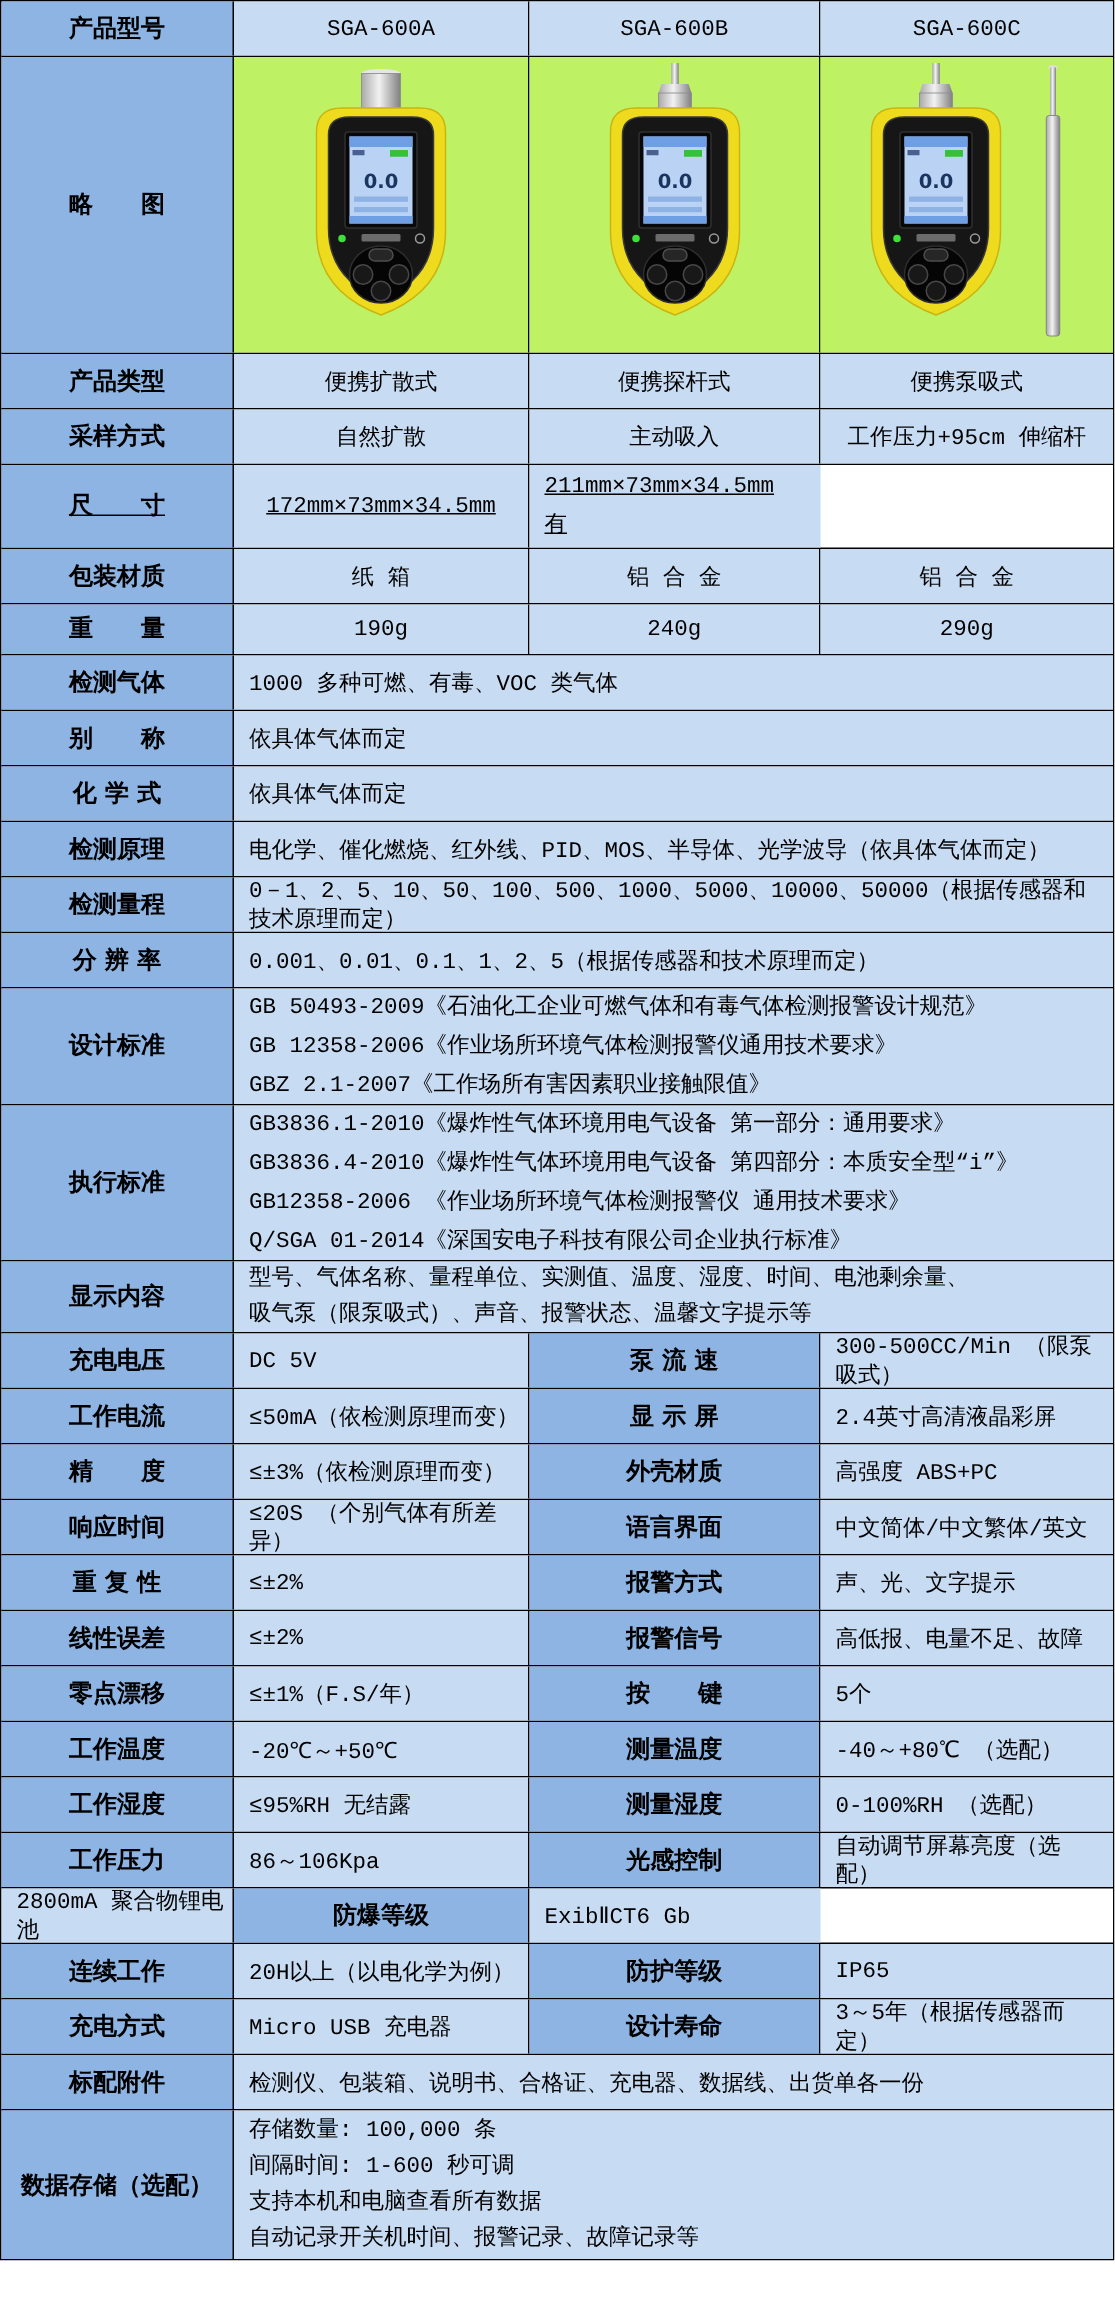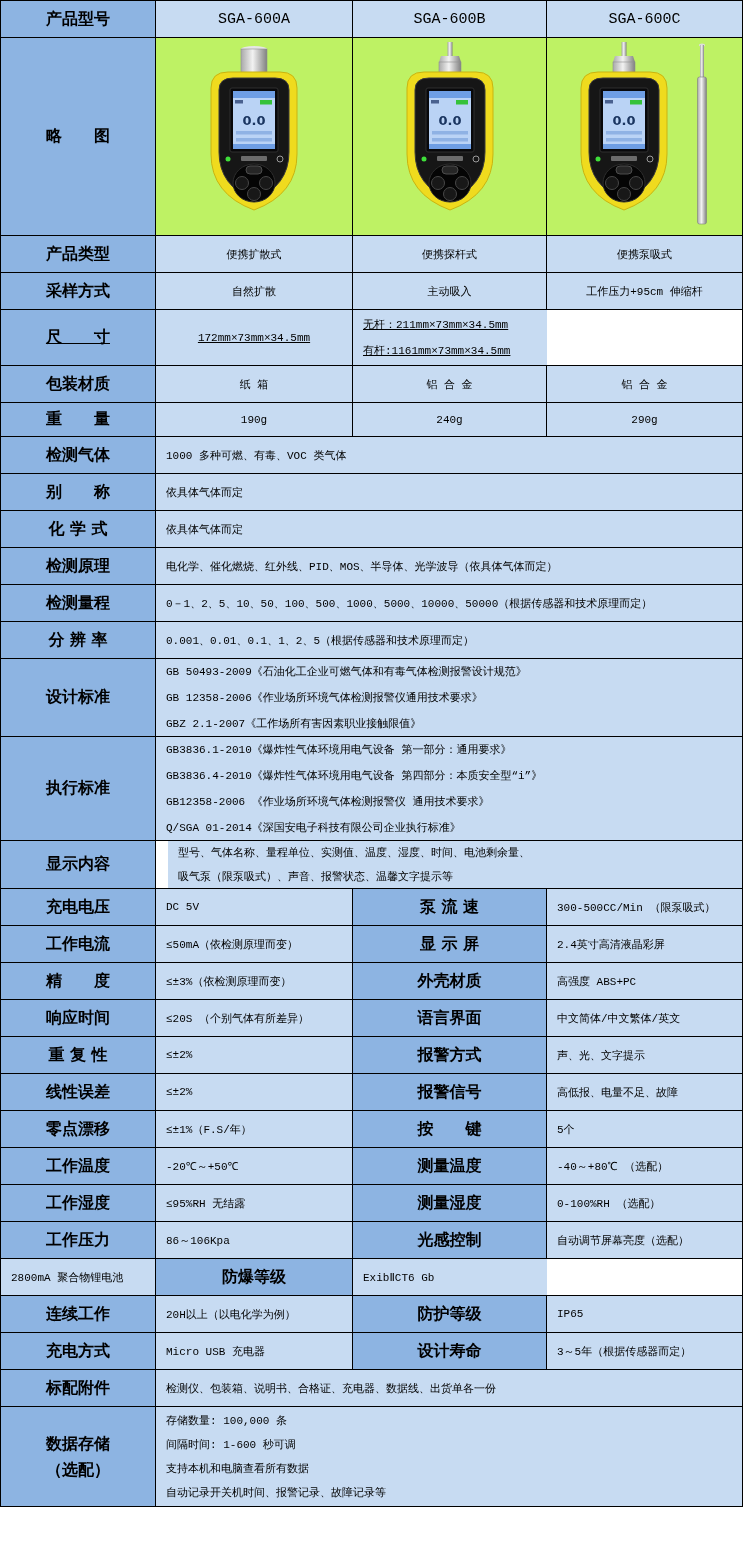--- a/index.html
+++ b/index.html
@@ -5,27 +5,27 @@
   * { box-sizing: border-box; margin: 0; padding: 0; }
   body { width: 743px; font-family: "DejaVu Sans", sans-serif; background: #fff; }
   .spec-table { width: 743px; border: 1px solid #000; }
   .row { display: grid; border-bottom: 1px solid #000; }
   .row:last-child { border-bottom: none; }
   .r4 { grid-template-columns: 155px 197px 194px 1fr; }
   .r2 { grid-template-columns: 155px 1fr; }
   .cell { border-right: 1px solid #000; display: flex; align-items: center; justify-content: center; overflow: hidden; }
   .row .cell:last-child { border-right: none; }
   .lbl { background: #8DB4E2; font-weight: bold; font-size: 16px; color: #000; text-align: center; }
-  .val { background: #C7DBF2; font-size: 11px; font-family: "Liberation Mono", "DejaVu Sans Mono", monospace; color: #000; }
+  .val { background: #C7DBF2; font-size: 15px; font-family: "Liberation Mono", "DejaVu Sans Mono", monospace; color: #000; }
   .left { justify-content: flex-start; padding-left: 10px; padding-right: 6px; }
   .col { flex-direction: column; align-items: flex-start; justify-content: center; line-height: 26px; }
-  .colc { flex-direction: column; align-items: center; justify-content: center; line-height: 26px; }
+  .colc { align-items: center; justify-content: center; line-height: 26px; }
   .img { background: #bef264; }
   .h37 { height: 37px; } .h34 { height: 34px; } .h56 { height: 56px; text-decoration: underline; }
-  .h48 { height: 48px; gap: 12px; } .h78 { height: 78px; } .h104 { height: 104px; }
+  .h48 { height: 48px; } .h78 { height: 78px; } .h104 { height: 104px; }
   .h99 { height: 99px; } .h198 { height: 198px; }
   .h48 .ln { line-height: 24px; }
   .h99 .ln { line-height: 24px; }
   .mono { font-family: "Liberation Mono", "DejaVu Sans Mono", monospace; font-size: 15px; }
 </style>
 </head>
 <body>
 
 <div class="spec-table">
 

